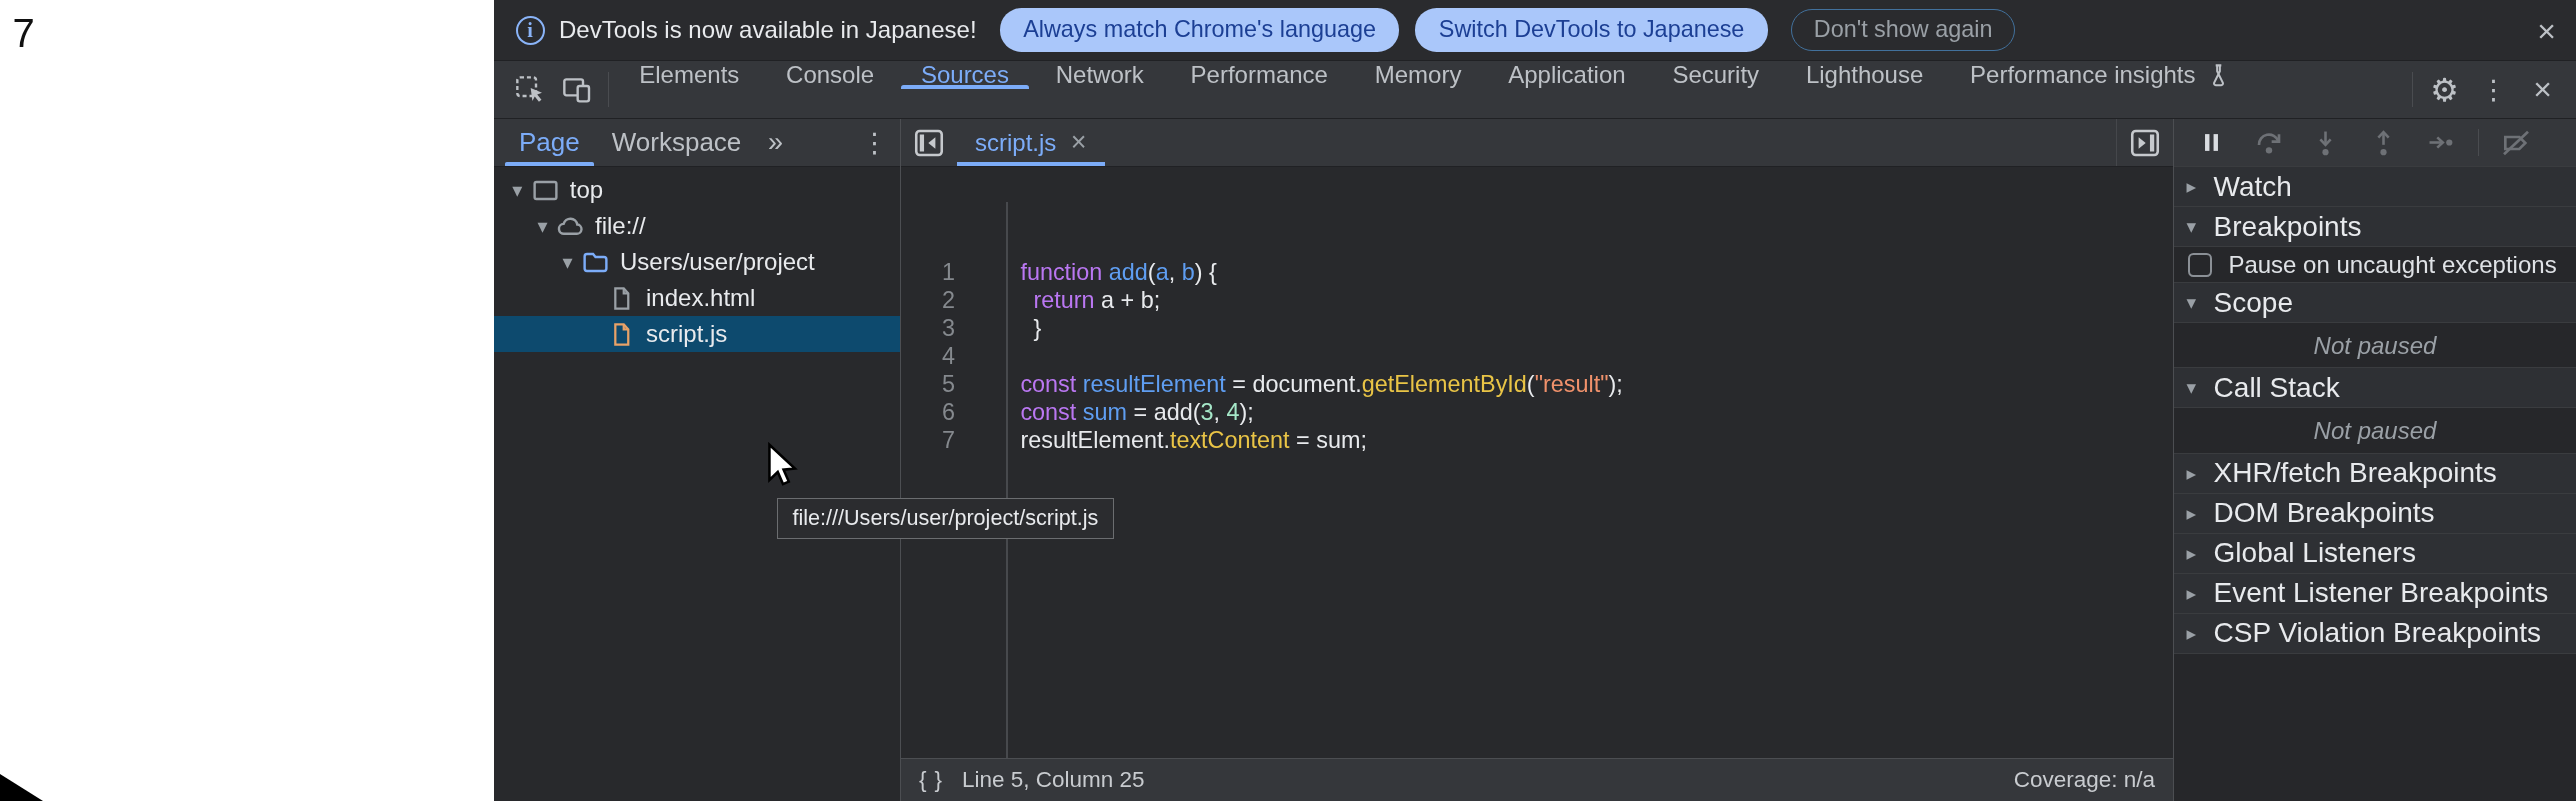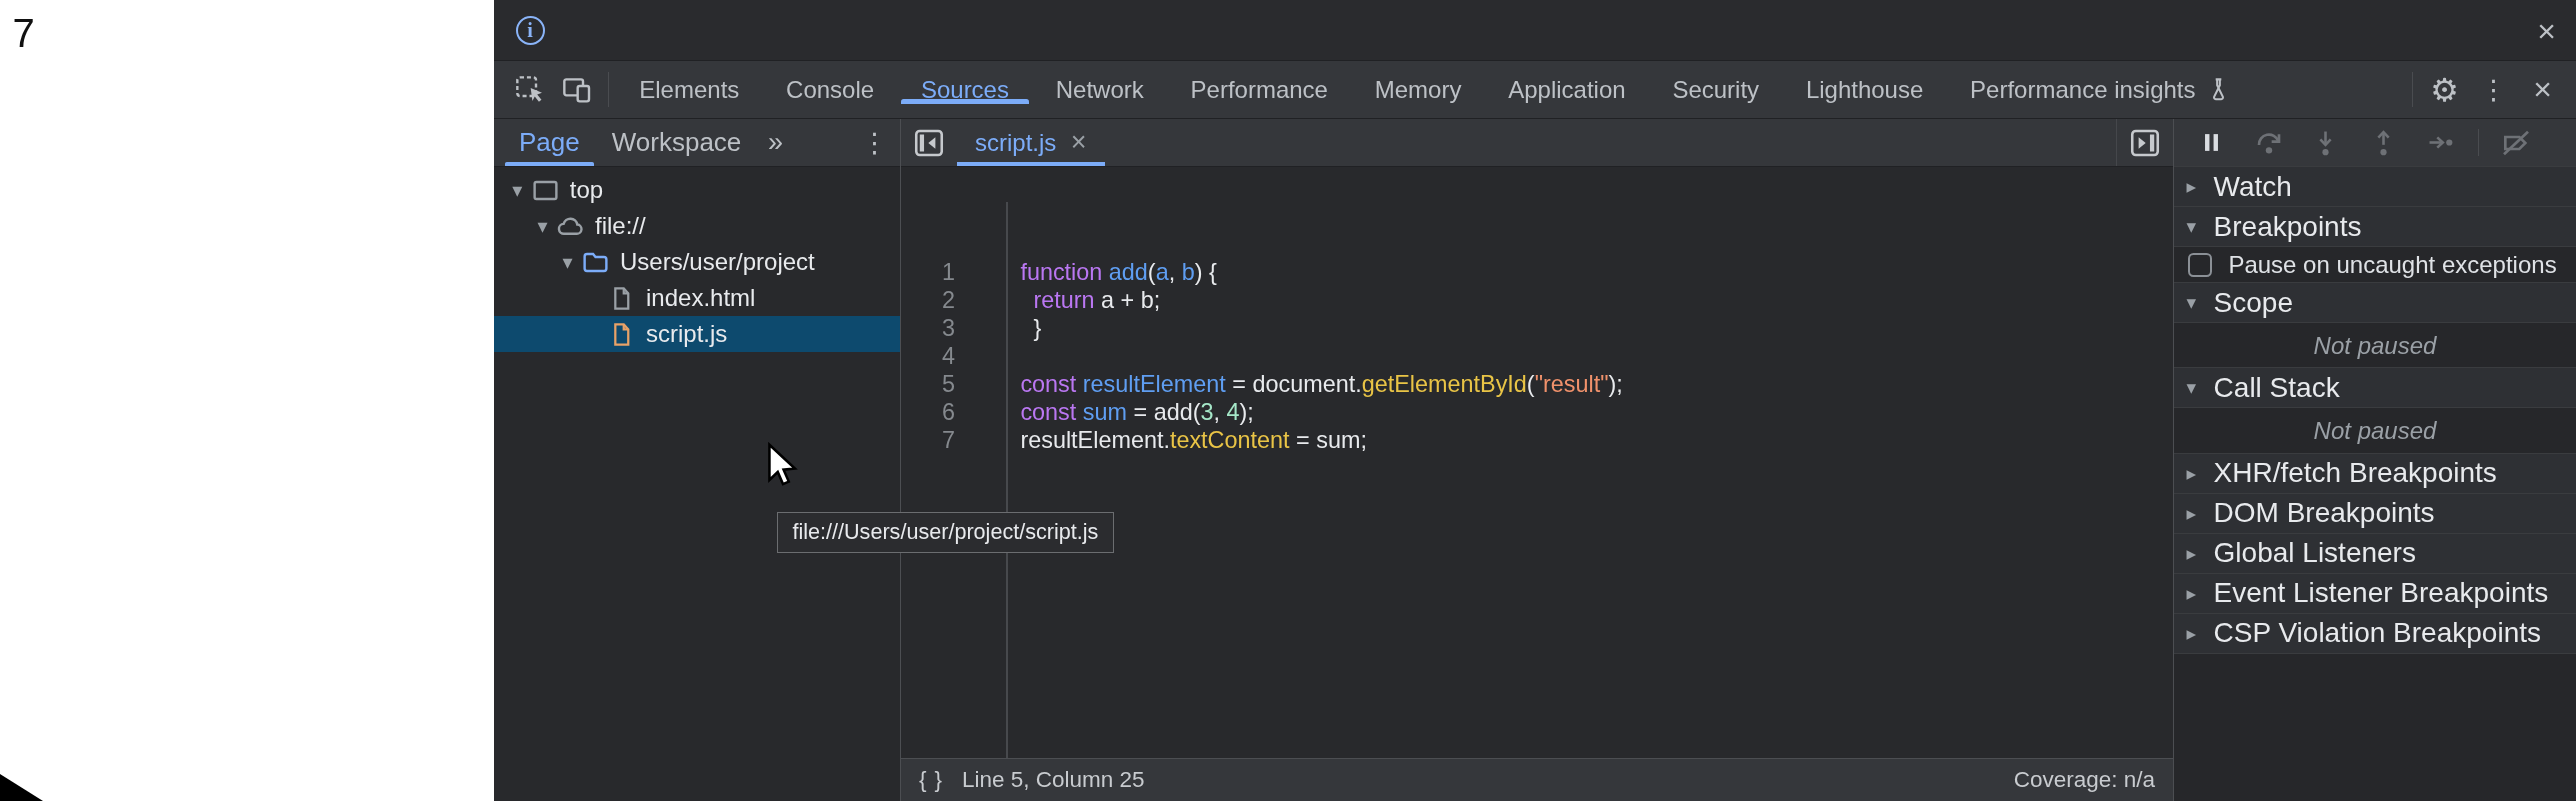--- a/index.html
+++ b/index.html
@@ -35,21 +35,21 @@
   .pill.ghost{ background:transparent; color:var(--muted); border:1.8px solid #42719c; padding:8px 21.6px; margin-left:23.4px; }
   .infobar-close{ position:absolute; right:20px; top:12.6px; font-size:32px; color:var(--txt2); cursor:pointer; }
 
   
   .tabbar{ height:58px; background:var(--bg-toolbar); display:flex; align-items:stretch;
     border-bottom:0.9px solid var(--seam); padding-left:12.6px; }
   .icon-btn{ display:flex; align-items:center; justify-content:center; color:var(--txt2);
     width:47px; cursor:pointer; flex:none; }
   .icon-btn svg{ display:block; }
   .vdiv{ width:0.9px; background:#4a4c50; margin:10.8px 7.2px; flex:none; }
-  .tabs{ display:flex; align-items:center; }
+  .tabs{ display:flex; align-items:flex-start; }
   .tab{ display:flex; align-items:center; gap:9px; padding:0 23.4px; color:var(--txt2);
     position:relative; cursor:pointer; white-space:nowrap; }
   .tab.active{ color:var(--accent); }
   .tab.active::after{ content:""; position:absolute; left:3.6px; right:3.6px; bottom:0; height:4.5px;
     background:var(--accent); border-radius:2.7px 2.7px 0 0; }
   .tabbar-right{ margin-left:auto; display:flex; align-items:stretch; padding-right:9px; }
   .glyph-btn{ display:flex; align-items:center; justify-content:center; width:49px;
     color:var(--txt2); font-size:32px; cursor:pointer; }
 
   
@@ -116,34 +116,40 @@
   .sec-header .tri{ width:27px; color:var(--muted); font-size:19px; }
   .sec-header .lbl{ color:var(--txt); font-size:28px; }
   .row-checkbox{ height:36px; display:flex; align-items:center; padding-left:14.4px; cursor:pointer; }
   .cbx{ width:24px; height:24px; border:2.3px solid #8b9096; border-radius:5.4px; margin-right:16px;
     background:transparent; flex:none; }
   .row-checkbox .lbl{ color:#dfe2e6; font-size:24px; }
   .row-notice{ height:45px; display:flex; align-items:center; justify-content:center;
     color:var(--muted); font-style:italic; font-size:24px; }
 
   
-  .tooltip{ position:absolute; left:283px; top:393px; z-index:50; background:#2b2c2f;
+  .tooltip{ position:absolute; left:283px; top:379px; z-index:50; background:#2b2c2f;
     border:1.8px solid #6b6d70; color:var(--txt); font-size:21.6px; padding:6.3px 14.4px; white-space:nowrap; }
   .mouse-cursor{ position:absolute; left:270px; top:323px; z-index:60; }
 </style>
 </head>
 <body>
 
 <div class="page-label">7</div>
 <div class="corner-shape"></div>
 
 <div class="devtools">
 
   <div class="infobar">
     <span class="info-icon">i</span>
+    <span class="infobar-msg">DevTools is now available in Japanese!</span>
+    <span id="infobar-buttons" style="display:flex;align-items:center;">
+        <button class="pill">Always match Chrome's language</button>
+        <button class="pill">Switch DevTools to Japanese</button>
+        <button class="pill ghost">Don't show again</button>
+      </span>
     <span class="infobar-close">
       <span>×</span>
     </span>
   </div>
 
   <div class="tabbar">
     <span class="icon-btn">
       <svg width="32" height="32" viewBox="0 0 24 24" fill="none" stroke="currentColor" stroke-width="1.8">
         <rect x="2.5" y="2.5" width="14" height="14" rx="2" stroke-dasharray="3 2.2"></rect>
         <path d="M12.5 10.5 L21 14 L17.4 15.3 L20.6 19.4 L18.7 20.9 L15.6 16.9 L13.8 20.2 Z" fill="currentColor" stroke="none"></path>

